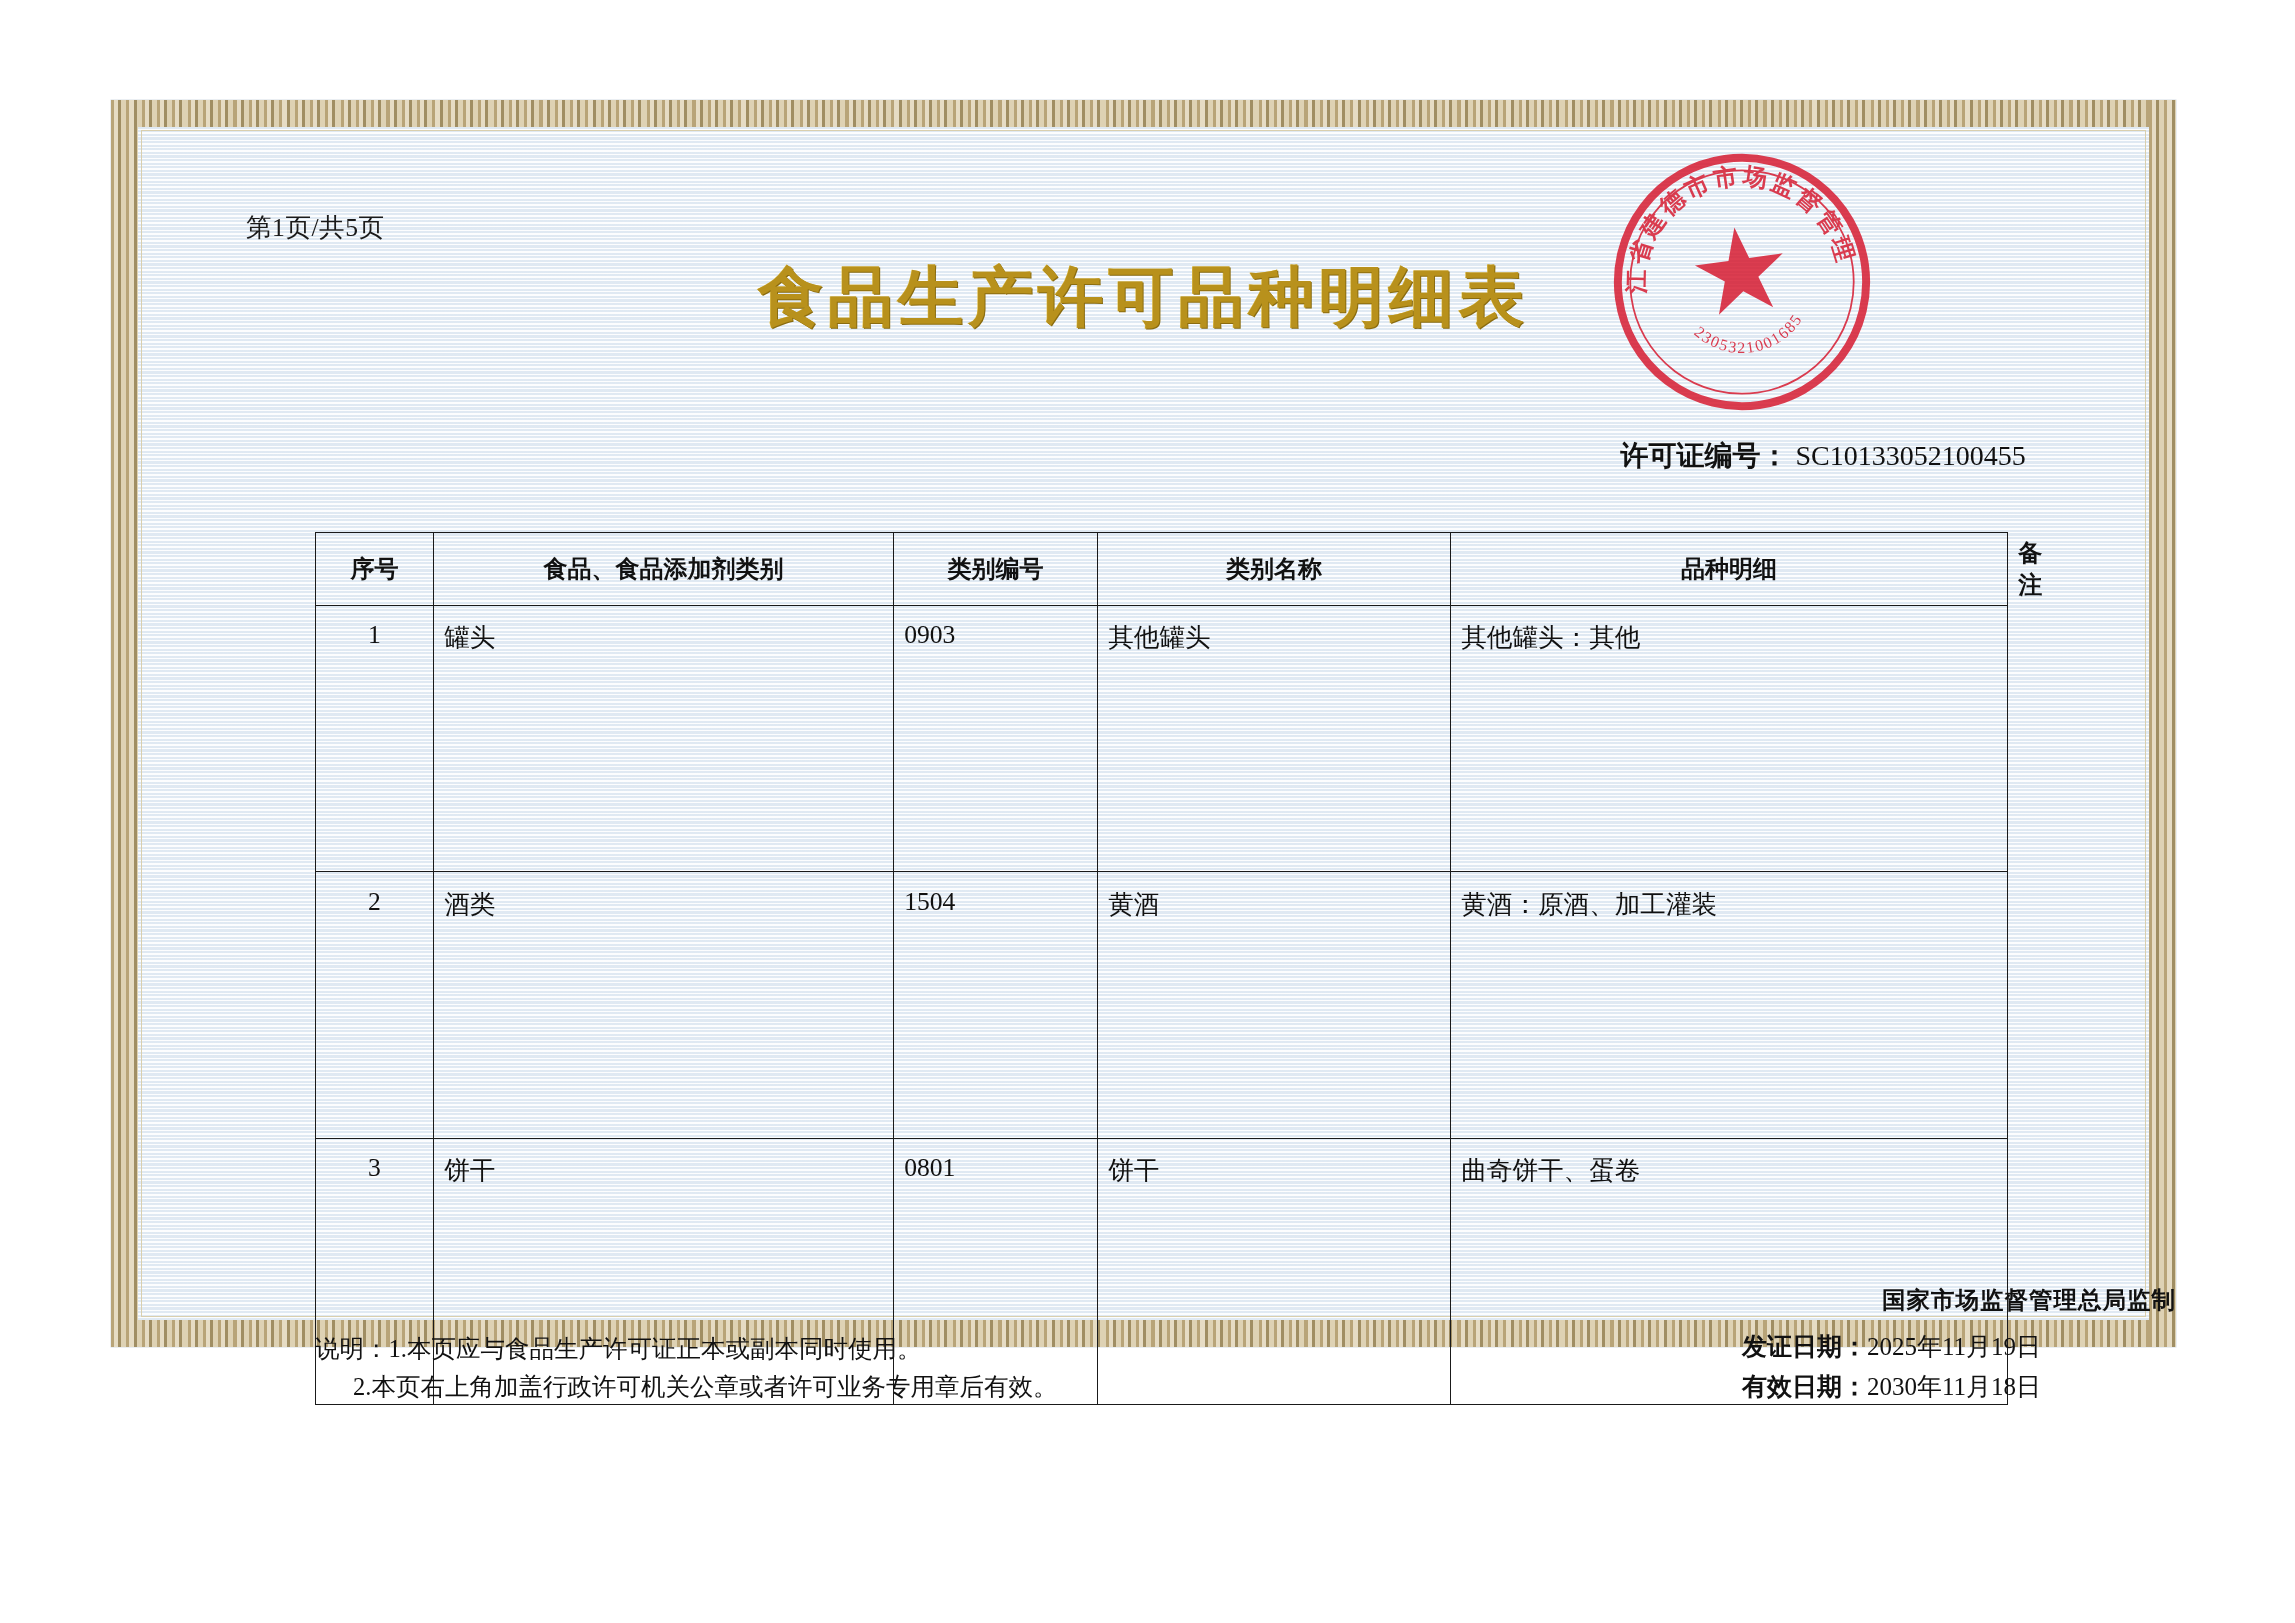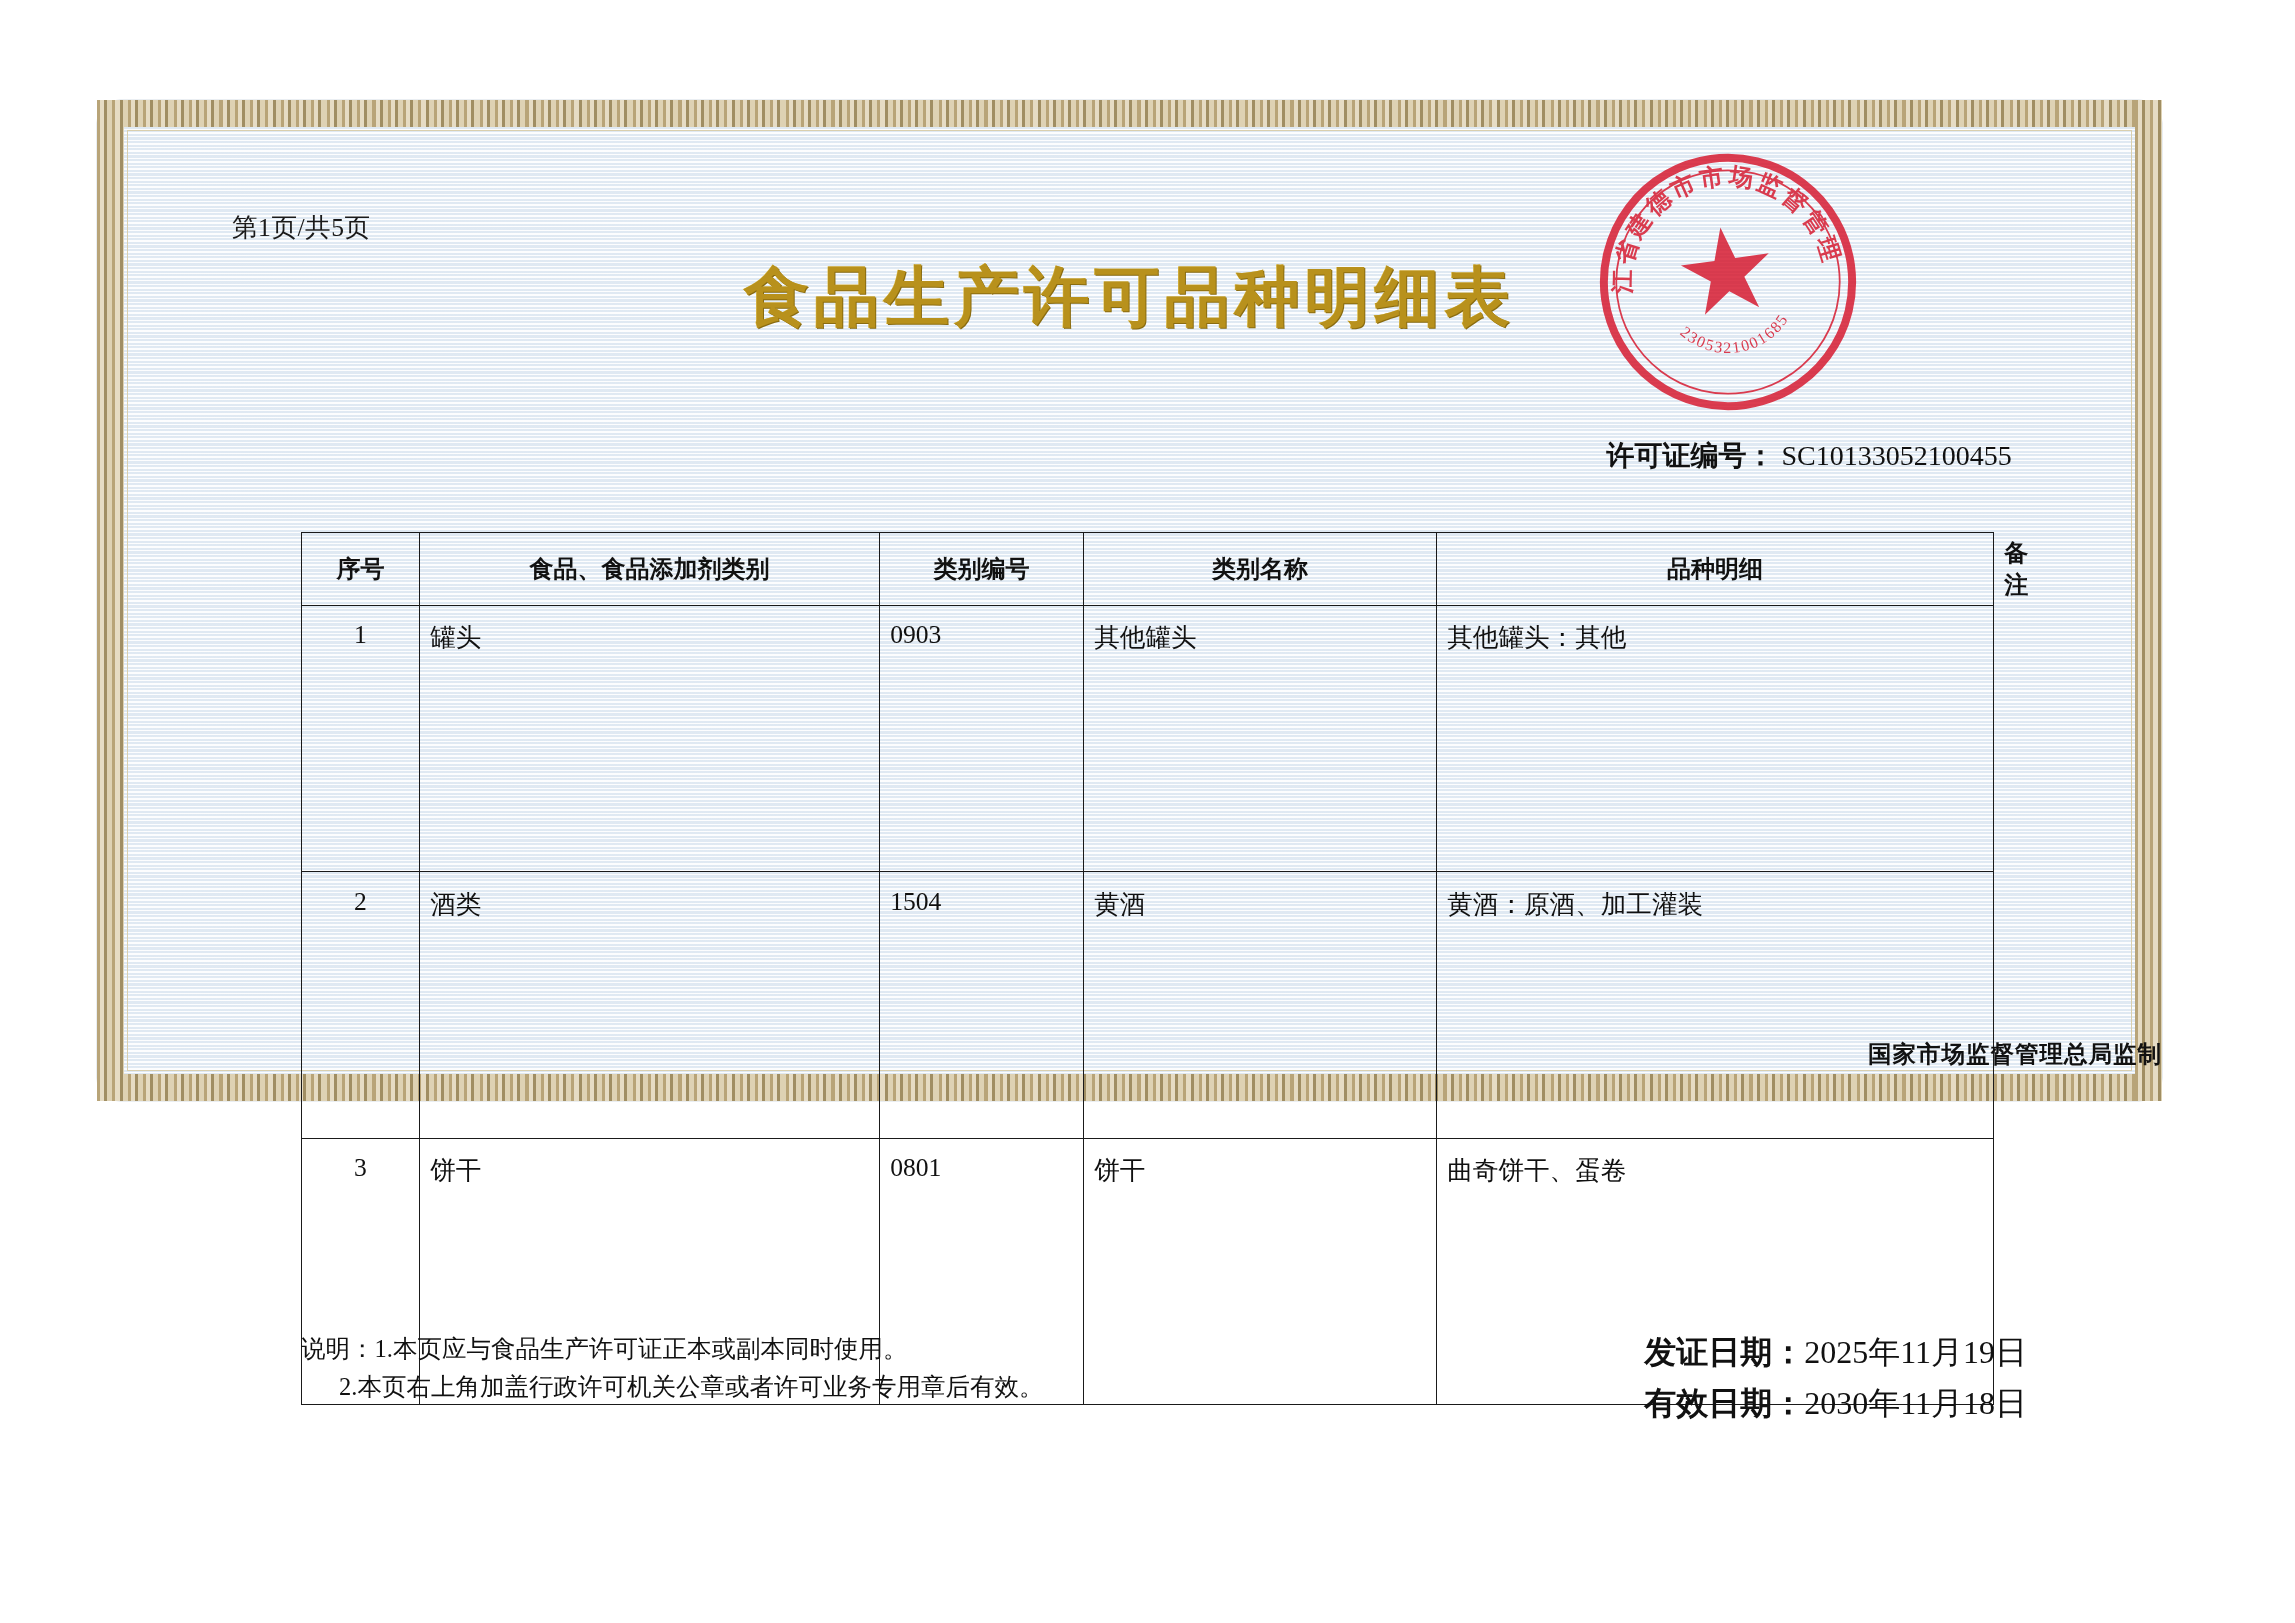--- a/index.html
+++ b/index.html
@@ -11,35 +11,34 @@
     width: 2295px;
     height: 1623px;
     font-family: "Liberation Serif", "DejaVu Serif", serif;
     position: relative;
     overflow: hidden;
   }
 
   
   .certificate {
     position: absolute;
-    left: 97px;
+    left: 111px;
     top: 100px;
     width: 2065px;
-    height: 1001px;
+    height: 1247px;
     background: #eef3f8;
     background-image:
       repeating-linear-gradient(
         to bottom,
         rgba(255,255,255,0.85) 0px,
         rgba(255,255,255,0.85) 1.5px,
         rgba(222,232,242,0.9) 1.5px,
         rgba(222,232,242,0.9) 3.6px
       );
     box-shadow: 0 0 0 0.5px #d5dde6;
-    border-radius: 23px;
   }
 
   
   .border-frame {
     position: absolute;
     left: 0;
     top: 0;
     right: 0;
     bottom: 0;
     padding: 0;
@@ -170,21 +169,21 @@
     color: #111;
     line-height: 1.55;
   }
   .notes .note-line-2 { padding-left: 38px; }
 
   .dates {
     position: absolute;
     right: 135px;
     top: 1227px;
     text-align: left;
-    font-size: 32px;
+    font-size: 25px;
     color: #111;
     line-height: 1.6;
     white-space: nowrap;
   }
   .dates .label { font-weight: bold; }
 
   .bottom-authority {
     position: absolute;
     left: 0;
     right: 0;

